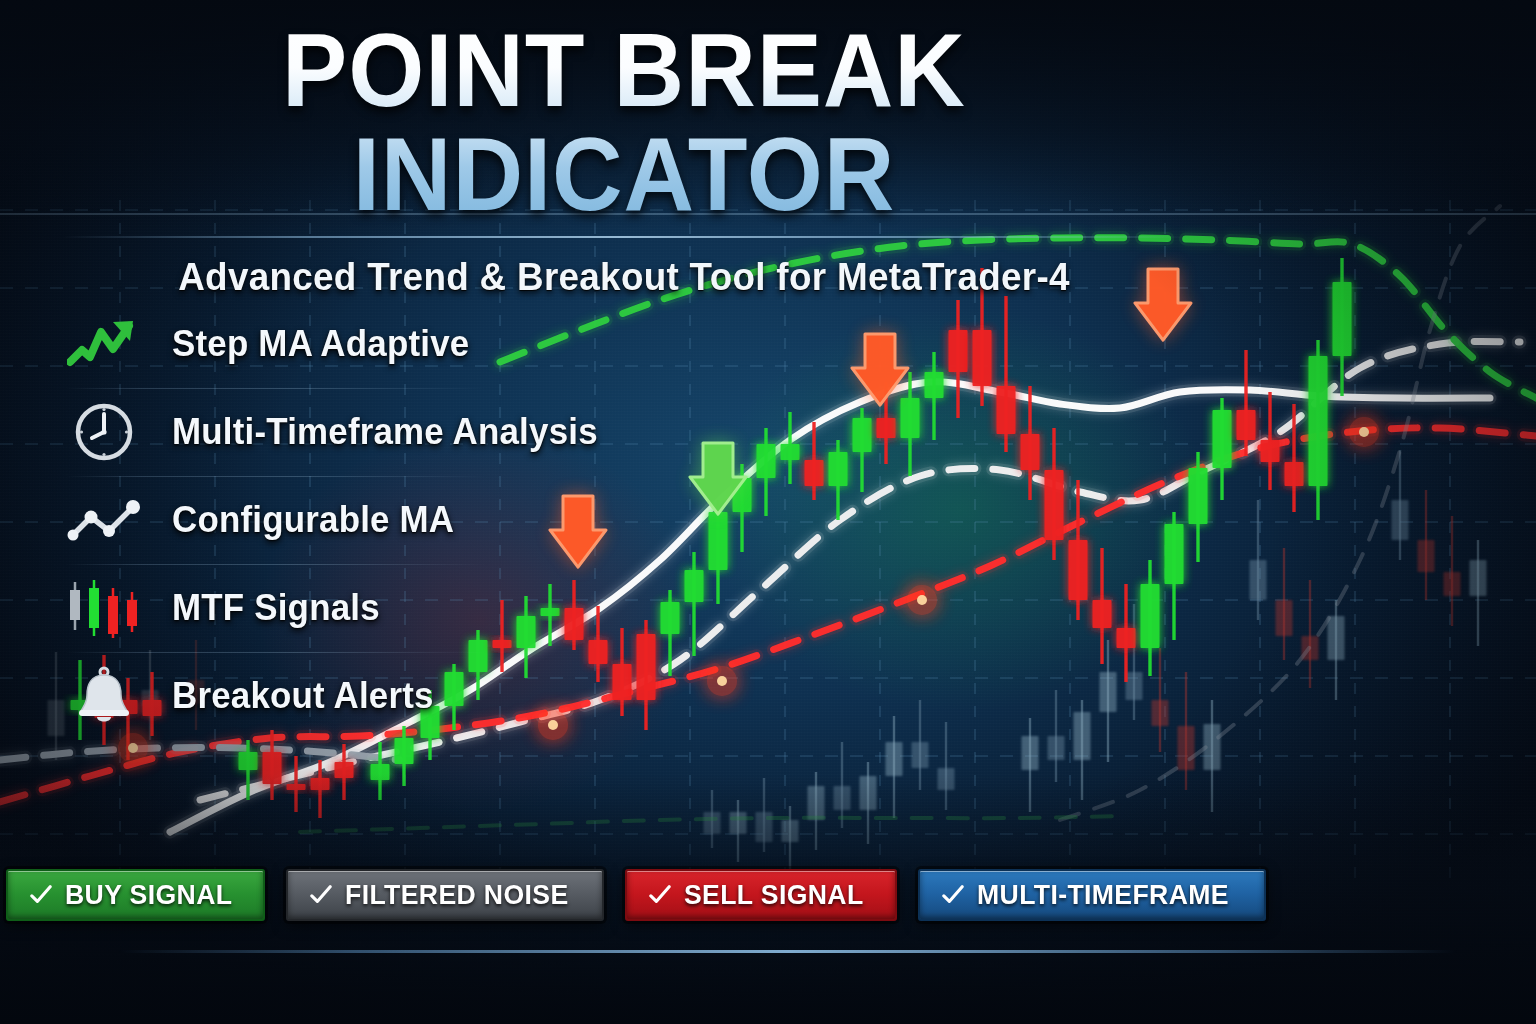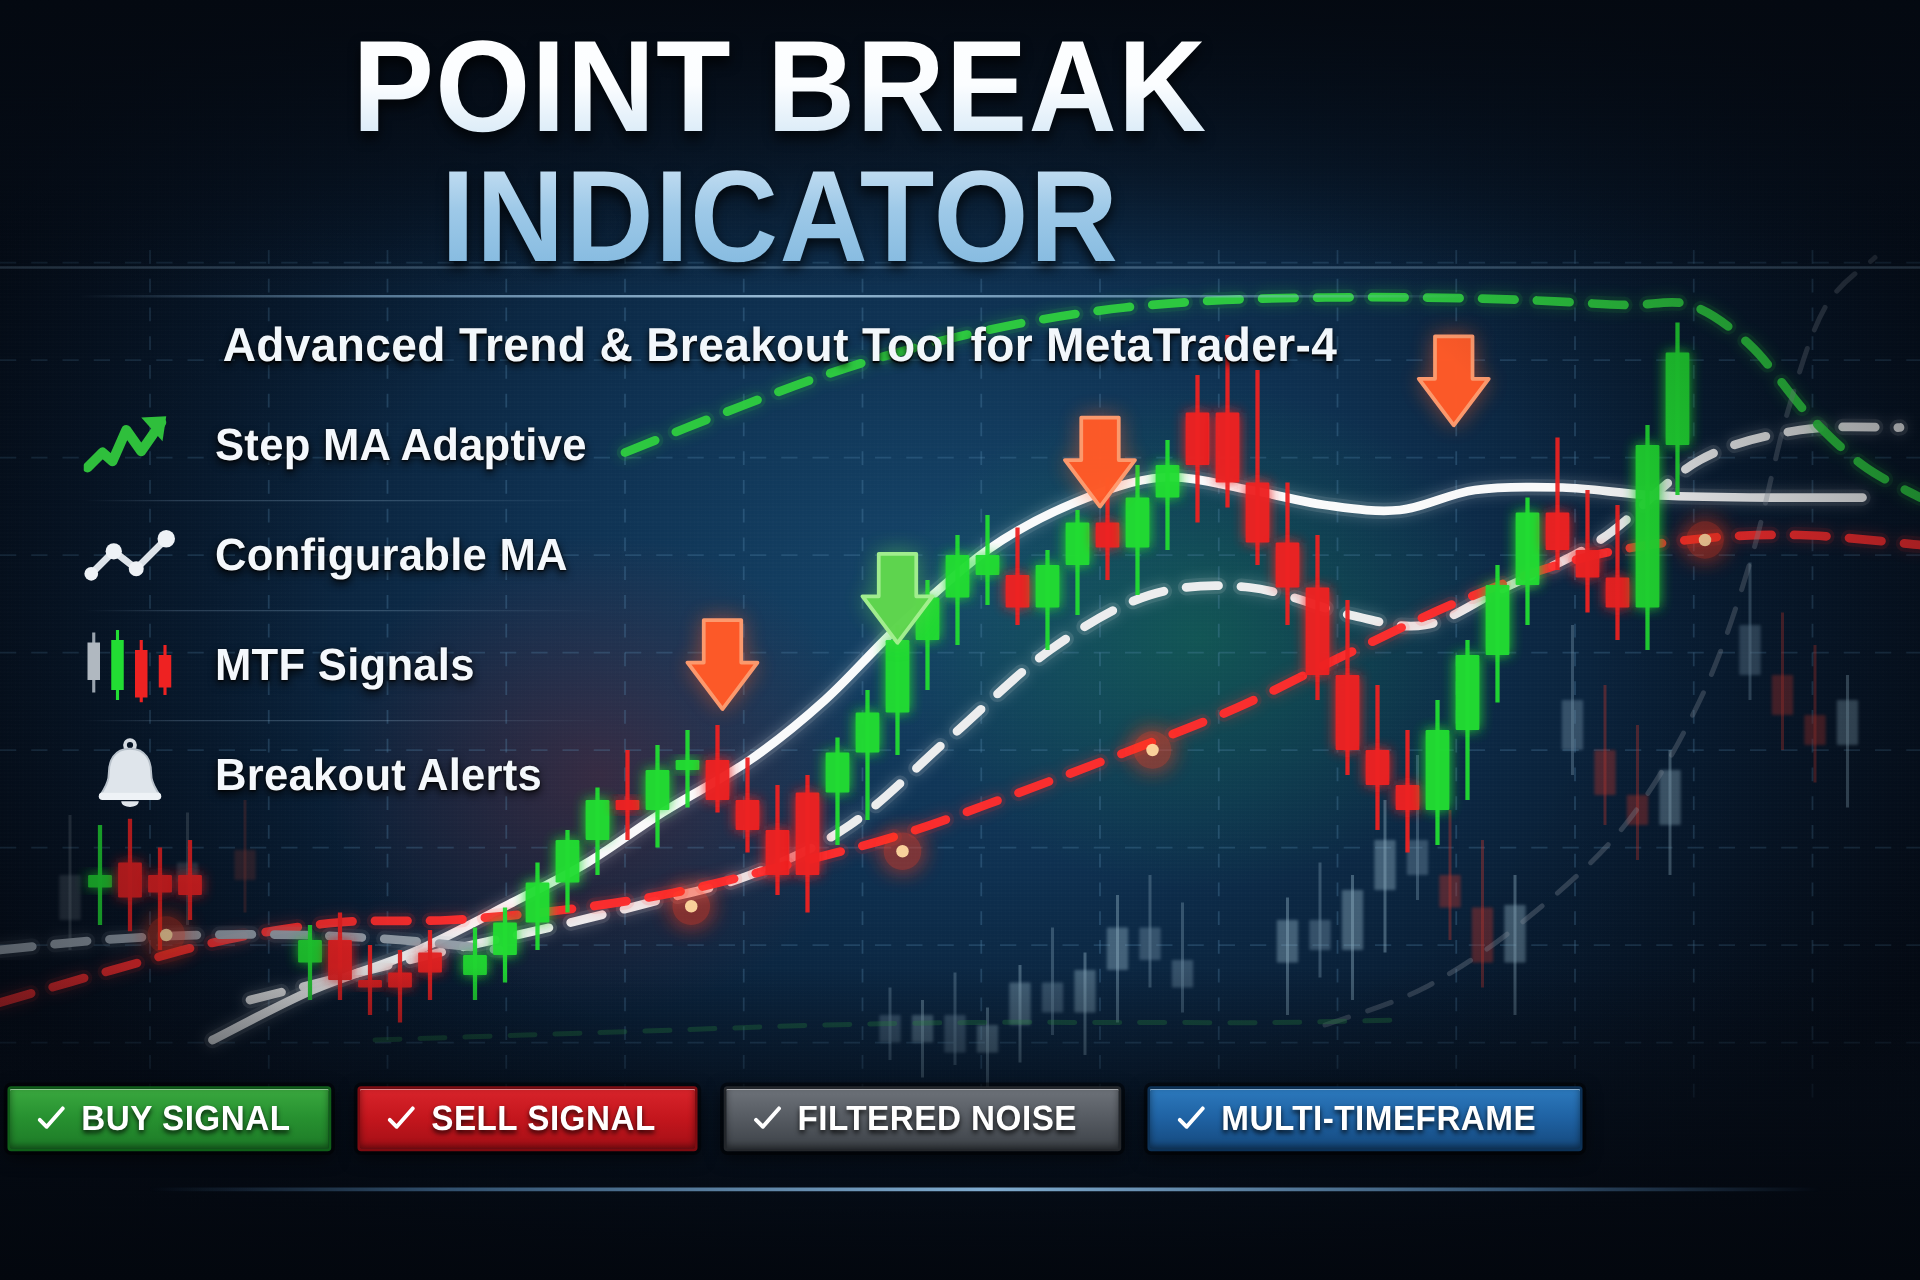--- a/index.html
+++ b/index.html
@@ -71,21 +71,21 @@
   .subtitle {
     margin-top:18px;
     font-size:38px; font-weight:700;
     font-family:"Liberation Sans Narrow","Liberation Sans", sans-serif;
     color:#f2f7fb; letter-spacing:.3px;
     transform:scaleX(.97);
     text-shadow:0 3px 6px rgba(0,0,0,.85), 0 1px 1px rgba(0,0,0,.9);
   }
 
   
-  .features { position:absolute; left:58px; top:312px; width:500px; }
+  .features { position:absolute; left:58px; top:300px; width:500px; }
   .feature {
     position:relative;
     height:88px;
     display:flex; align-items:center; gap:22px;
   }
   .feature + .feature::before {
     content:""; position:absolute; left:8px; top:0; width:420px; height:1px;
     background:linear-gradient(90deg, rgba(160,195,225,0) 0%, rgba(170,205,235,.20) 18%, rgba(180,215,240,.24) 55%, rgba(160,195,225,0) 100%);
   }
   .f-icon { width:92px; height:74px; flex:0 0 92px; display:flex; align-items:center; justify-content:center; }
@@ -428,20 +428,35 @@
         <span class="f-icon">
           <svg width="74" height="56" viewBox="0 0 74 56">
         <path d="M3 46 L15 34 L23 41 L34 16 L46 33 L62 10" fill="none" stroke="#2fbf3c" stroke-width="8" stroke-linejoin="round" stroke-linecap="round"></path>
         <path d="M46 6 L66 5 L63 25 Z" fill="#2fbf3c"></path>
       </svg>
         </span>
         <span class="f-label">Step MA Adaptive</span>
       </div>
       <div class="feature">
         <span class="f-icon">
+          <svg width="62" height="62" viewBox="0 0 62 62">
+        <circle cx="31" cy="31" r="26" fill="none" stroke="#d6dce2" stroke-width="4.5"></circle>
+        <circle cx="31" cy="31" r="2.6" fill="#eef2f6"></circle>
+        <line x1="31" y1="31" x2="31" y2="13" stroke="#eef2f6" stroke-width="4" stroke-linecap="round"></line>
+        <line x1="31" y1="31" x2="19" y2="37" stroke="#eef2f6" stroke-width="4" stroke-linecap="round"></line>
+        <circle cx="31" cy="8.5" r="1.6" fill="#c7ced6"></circle>
+            <circle cx="31" cy="53.5" r="1.6" fill="#c7ced6"></circle>
+        <circle cx="8.5" cy="31" r="1.6" fill="#c7ced6"></circle>
+            <circle cx="53.5" cy="31" r="1.6" fill="#c7ced6"></circle>
+      </svg>
+        </span>
+        <span class="f-label">Multi-Timeframe Analysis</span>
+      </div>
+      <div class="feature">
+        <span class="f-icon">
           <svg width="74" height="46" viewBox="0 0 74 46">
         <path d="M6 38 L24 20 L42 34 L66 10" fill="none" stroke="#dde3e9" stroke-width="5.5" stroke-linejoin="round" stroke-linecap="round"></path>
         <circle cx="6" cy="38" r="5.5" fill="#eef2f6"></circle>
         <circle cx="24" cy="20" r="6.5" fill="#eef2f6"></circle>
         <circle cx="42" cy="34" r="6" fill="#eef2f6"></circle>
         <circle cx="66" cy="10" r="7" fill="#eef2f6"></circle>
       </svg>
         </span>
         <span class="f-label">Configurable MA</span>
       </div>
@@ -475,36 +490,36 @@
 
   <div class="badges" id="badges">
       <div class="badge green">
         <span style="display: flex;">
           <svg class="bchk" viewBox="0 0 24 24">
             <path d="M2 13 L8 19 L22 3" fill="none" stroke="#ffffff" stroke-width="3.4" stroke-linecap="round" stroke-linejoin="round"></path>
           </svg>
         </span>
         <span class="btxt">BUY SIGNAL</span>
       </div>
+      <div class="badge gray">
+        <span style="display: flex;">
+          <svg class="bchk" viewBox="0 0 24 24">
+            <path d="M2 13 L8 19 L22 3" fill="none" stroke="#ffffff" stroke-width="3.4" stroke-linecap="round" stroke-linejoin="round"></path>
+          </svg>
+        </span>
+        <span class="btxt">FILTERED NOISE</span>
+      </div>
       <div class="badge red">
         <span style="display: flex;">
           <svg class="bchk" viewBox="0 0 24 24">
             <path d="M2 13 L8 19 L22 3" fill="none" stroke="#ffffff" stroke-width="3.4" stroke-linecap="round" stroke-linejoin="round"></path>
           </svg>
         </span>
         <span class="btxt">SELL SIGNAL</span>
       </div>
-      <div class="badge gray">
-        <span style="display: flex;">
-          <svg class="bchk" viewBox="0 0 24 24">
-            <path d="M2 13 L8 19 L22 3" fill="none" stroke="#ffffff" stroke-width="3.4" stroke-linecap="round" stroke-linejoin="round"></path>
-          </svg>
-        </span>
-        <span class="btxt">FILTERED NOISE</span>
-      </div>
       <div class="badge blue">
         <span style="display: flex;">
           <svg class="bchk" viewBox="0 0 24 24">
             <path d="M2 13 L8 19 L22 3" fill="none" stroke="#ffffff" stroke-width="3.4" stroke-linecap="round" stroke-linejoin="round"></path>
           </svg>
         </span>
         <span class="btxt">MULTI-TIMEFRAME</span>
       </div>
     </div>
   <div class="bottom-rule"></div>

